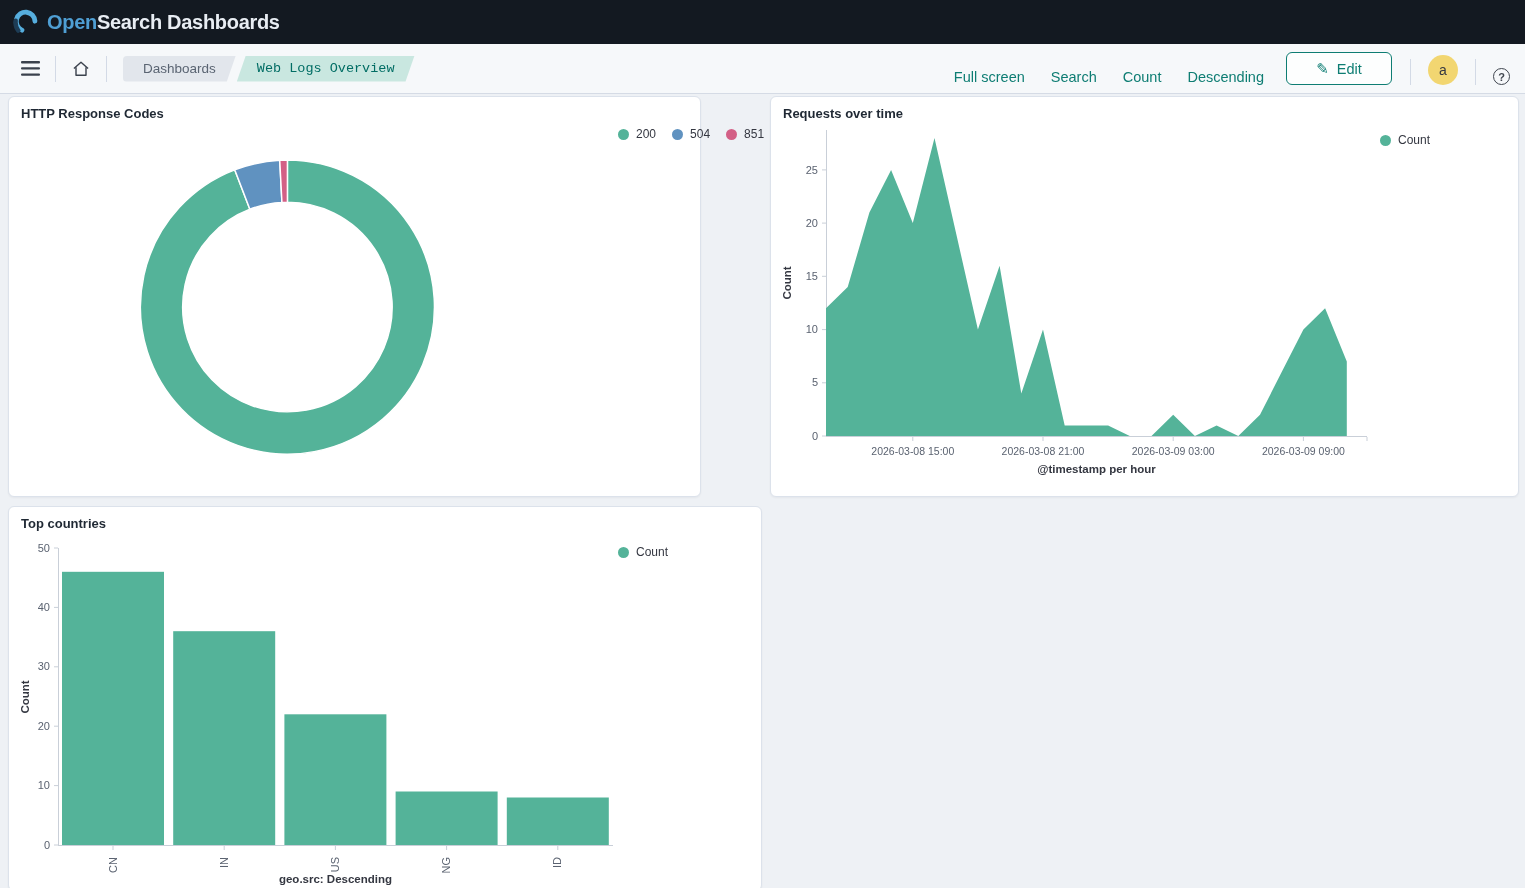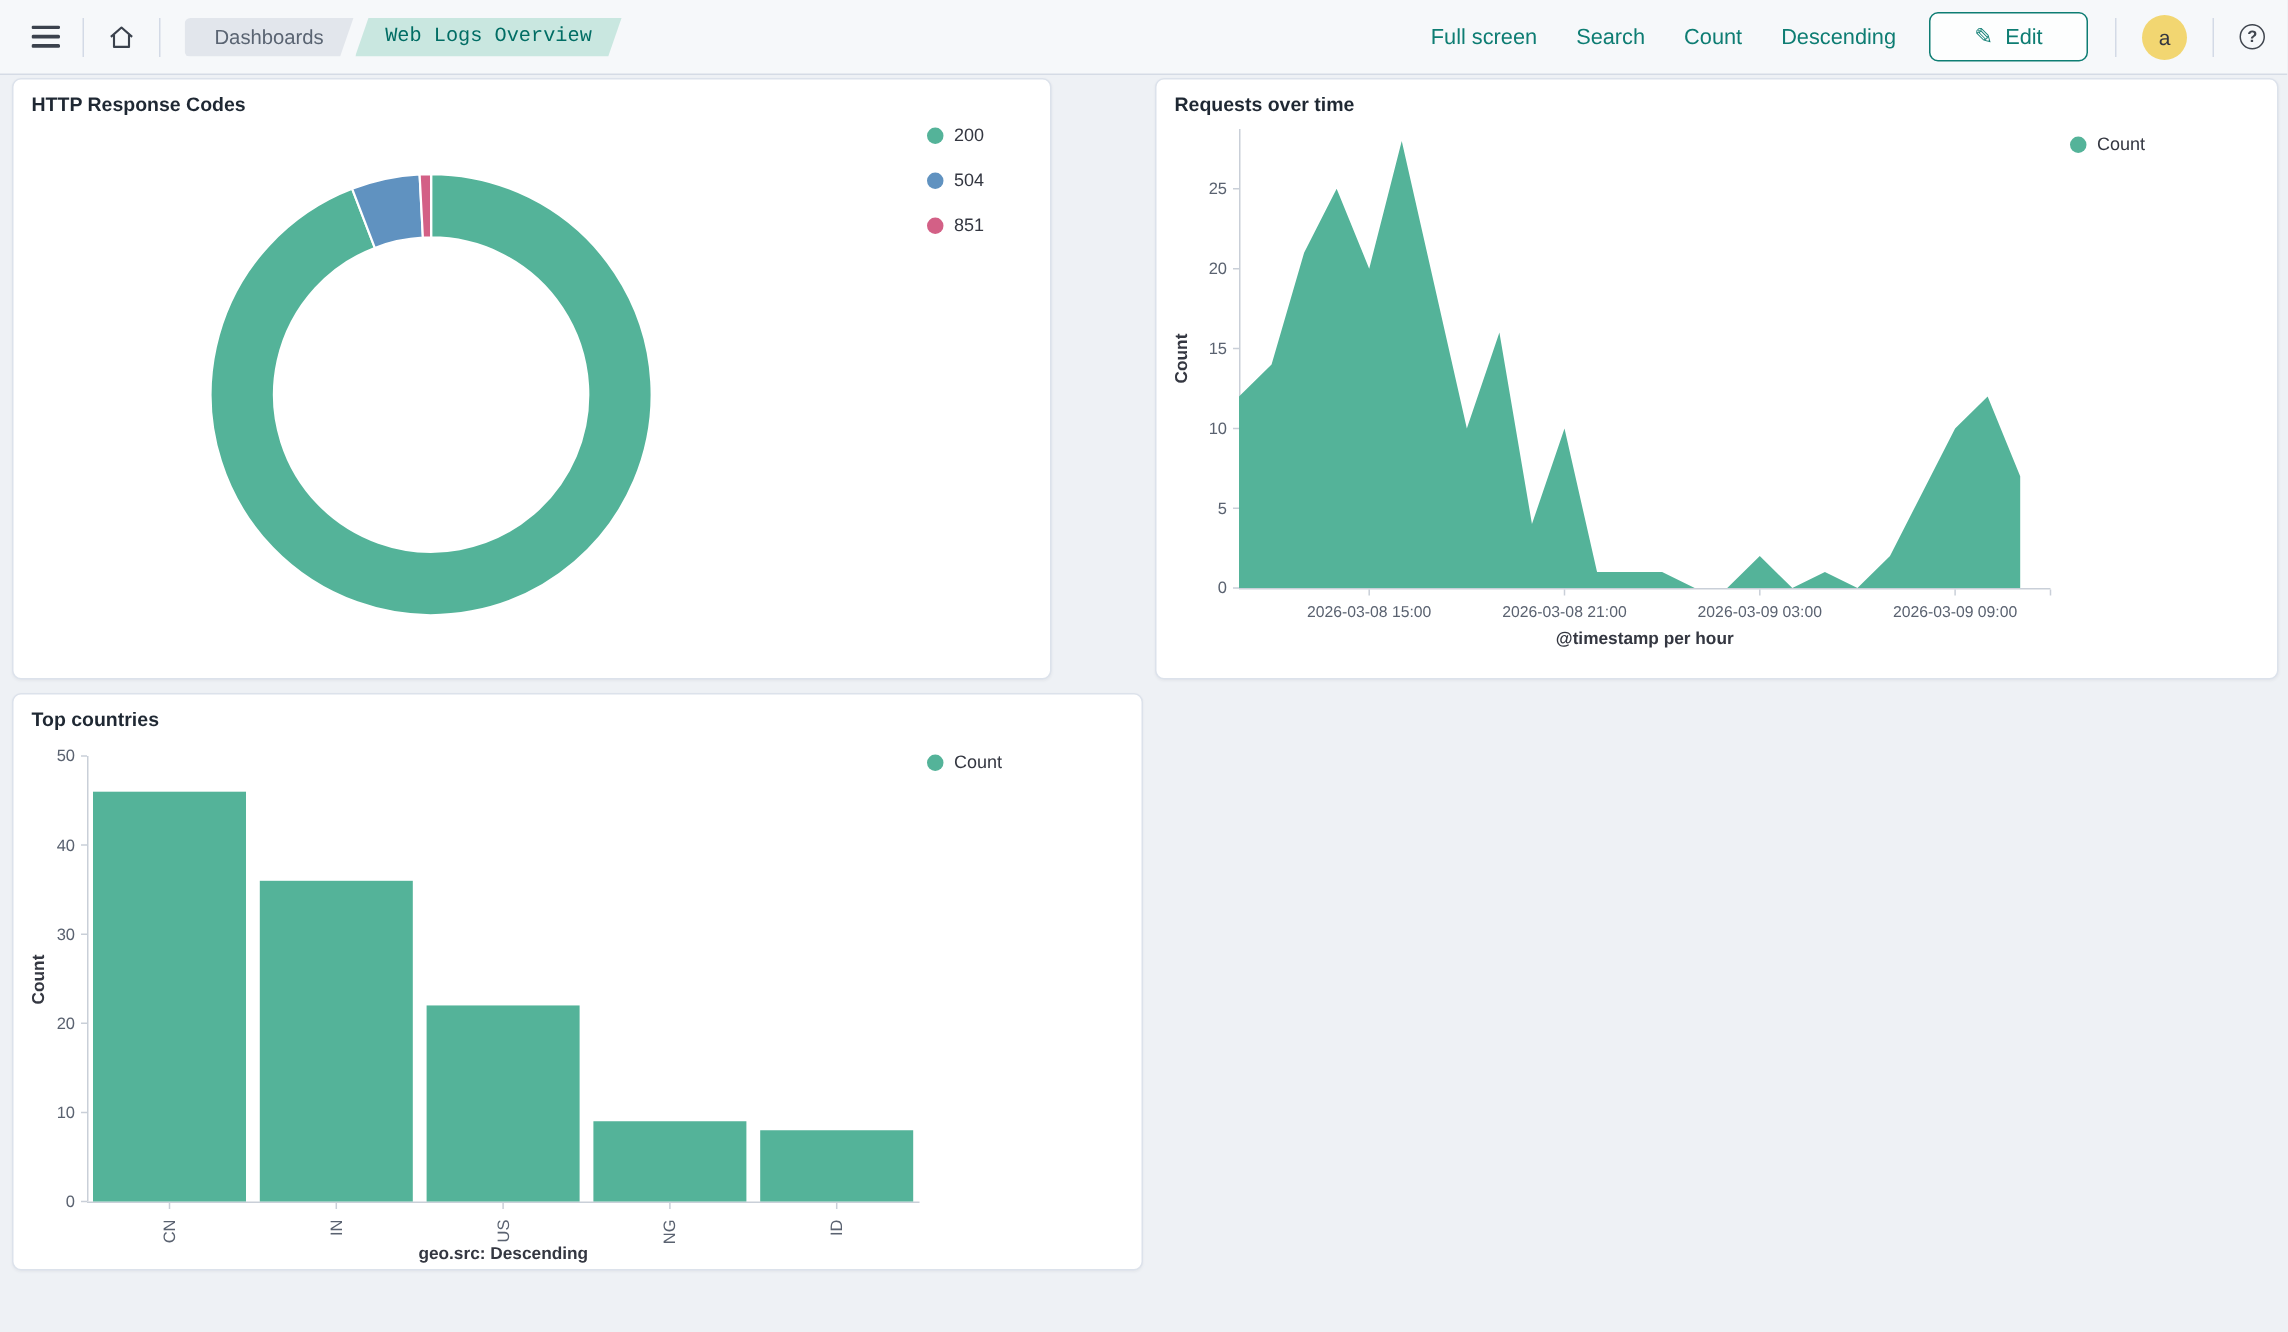--- a/index.html
+++ b/index.html
@@ -14,54 +14,65 @@
 
   
   .navbar { height:50px; background:#f6f8fa; border-bottom:1px solid #d5dbe5; display:flex; align-items:center; padding:0 13px; }
   .icon-btn { display:flex; align-items:center; justify-content:center; width:34px; height:34px; cursor:pointer; }
   .nav-divider { width:1px; height:26px; background:#d3dae6; margin:0 8px; }
   .crumbs { display:flex; align-items:center; margin-left:8px; }
   .crumb { height:26px; display:flex; align-items:center; padding:0 20px; font-size:13.5px; cursor:pointer; white-space:nowrap; }
   .crumb-inactive { background:#e2e6ec; color:#5a6472; clip-path:polygon(0 0, 100% 0, calc(100% - 9px) 100%, 0 100%); border-radius:4px 0 0 4px; }
   .crumb-active   { background:#c9e7e0; color:#016d64; clip-path:polygon(9px 0, 100% 0, calc(100% - 9px) 100%, 0 100%); margin-left:1px;font-family:Liberation Mono, monospace; }
 
-  .nav-right { margin-left:auto; display:flex; align-items:center; }
+  .nav-right { margin-left:auto; display:flex; align-items:flex-end; }
   .nav-link { color:#0e7d73; font-size:14.5px; margin:0 13px; cursor:pointer; white-space:nowrap; }
   .edit-btn { margin:0 10px 0 9px; height:33px; min-width:106px; border:1px solid #0e7d73; border-radius:6px;
               background:#fdfefe; color:#0e7d73; font-size:14.5px; display:flex; align-items:center;
               justify-content:center; gap:8px; cursor:pointer; font-family:inherit; }
   .pencil { font-size:15px; line-height:1; }
   .avatar { width:30px; height:30px; border-radius:50%; background:#f2d671; color:#343741; font-size:14px;
             display:flex; align-items:center; justify-content:center; margin:0 9px; cursor:pointer; }
   .help-btn { width:17px; height:17px; border:1.6px solid #40464f; border-radius:50%; color:#40464f;
               font-size:11px; font-weight:bold; display:flex; align-items:center; justify-content:center;
               margin:0 2px 0 9px; cursor:pointer; }
 
   
   .content { position:relative; height:793px; }
   .panel { position:absolute; background:#ffffff; border:1px solid #dce2eb; border-radius:6px;
            box-shadow:0 1px 2px rgba(35,48,62,.05); }
   .panel-title { position:absolute; top:9px; left:12px; font-size:13px; font-weight:bold; color:#1f2833;
                  cursor:pointer; z-index:2; }
   .chart-slot { position:absolute; inset:0; }
   .chart-slot svg { width:100%; height:100%; display:block; }
-  .legend { position:absolute; display:flex; flex-direction:column; gap:16px; z-index:2; }
+  .legend { position:absolute; display:flex; flex-direction:row; gap:16px; z-index:2; }
   .legend-item { display:flex; align-items:center; gap:7px; font-size:12px; color:#343741; cursor:pointer; }
   .dot { width:11px; height:11px; border-radius:50%; flex:0 0 auto; }
 
   
   .t-tick { font-family:"Liberation Sans",sans-serif; font-size:11px; fill:#5a6270; }
   .t-date { font-family:"Liberation Sans",sans-serif; font-size:10.5px; fill:#5a6270; }
   .t-axis { font-family:"Liberation Sans",sans-serif; font-size:11.5px; font-weight:bold; fill:#343741; }
 </style>
 </head>
 <body>
 
 <div class="app">
 
+  <header class="topbar">
+    <div class="brand">
+      <span style="display:flex;">
+        <svg width="26" height="26" viewBox="0 0 64 64">
+          <path d="M54 30 A 23 23 0 1 0 22 52" fill="none" stroke="#56aede" stroke-width="12" stroke-linecap="round"></path>
+          <path d="M13 53 Q 5 43 6.5 29" fill="none" stroke="#1d3c55" stroke-width="11" stroke-linecap="round"></path>
+        </svg>
+      </span>
+      <span class="brand-text"><span class="b-open">Open</span><span>Search</span><span> Dashboards</span></span>
+    </div>
+  </header>
 
   <nav class="navbar">
     <div class="icon-btn">
       <svg width="19" height="15" viewBox="0 0 19 15">
         <rect x="0" y="0" width="19" height="2.4" rx="1" fill="#3b424d"></rect>
         <rect x="0" y="6.2" width="19" height="2.4" rx="1" fill="#3b424d"></rect>
         <rect x="0" y="12.4" width="19" height="2.4" rx="1" fill="#3b424d"></rect>
       </svg>
     </div>
     <div class="nav-divider"></div>

